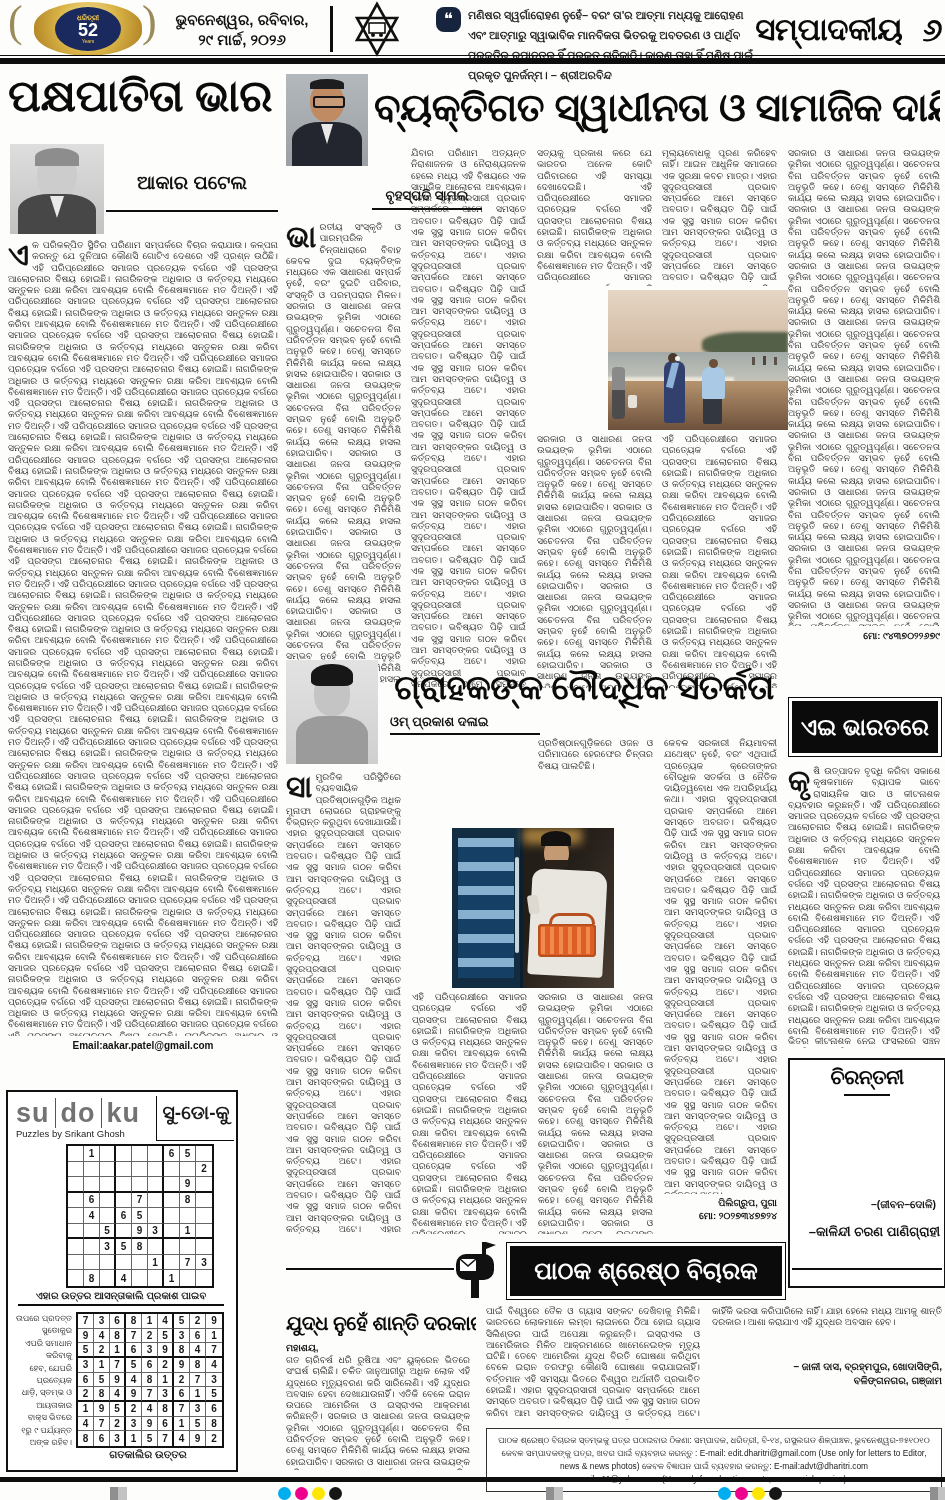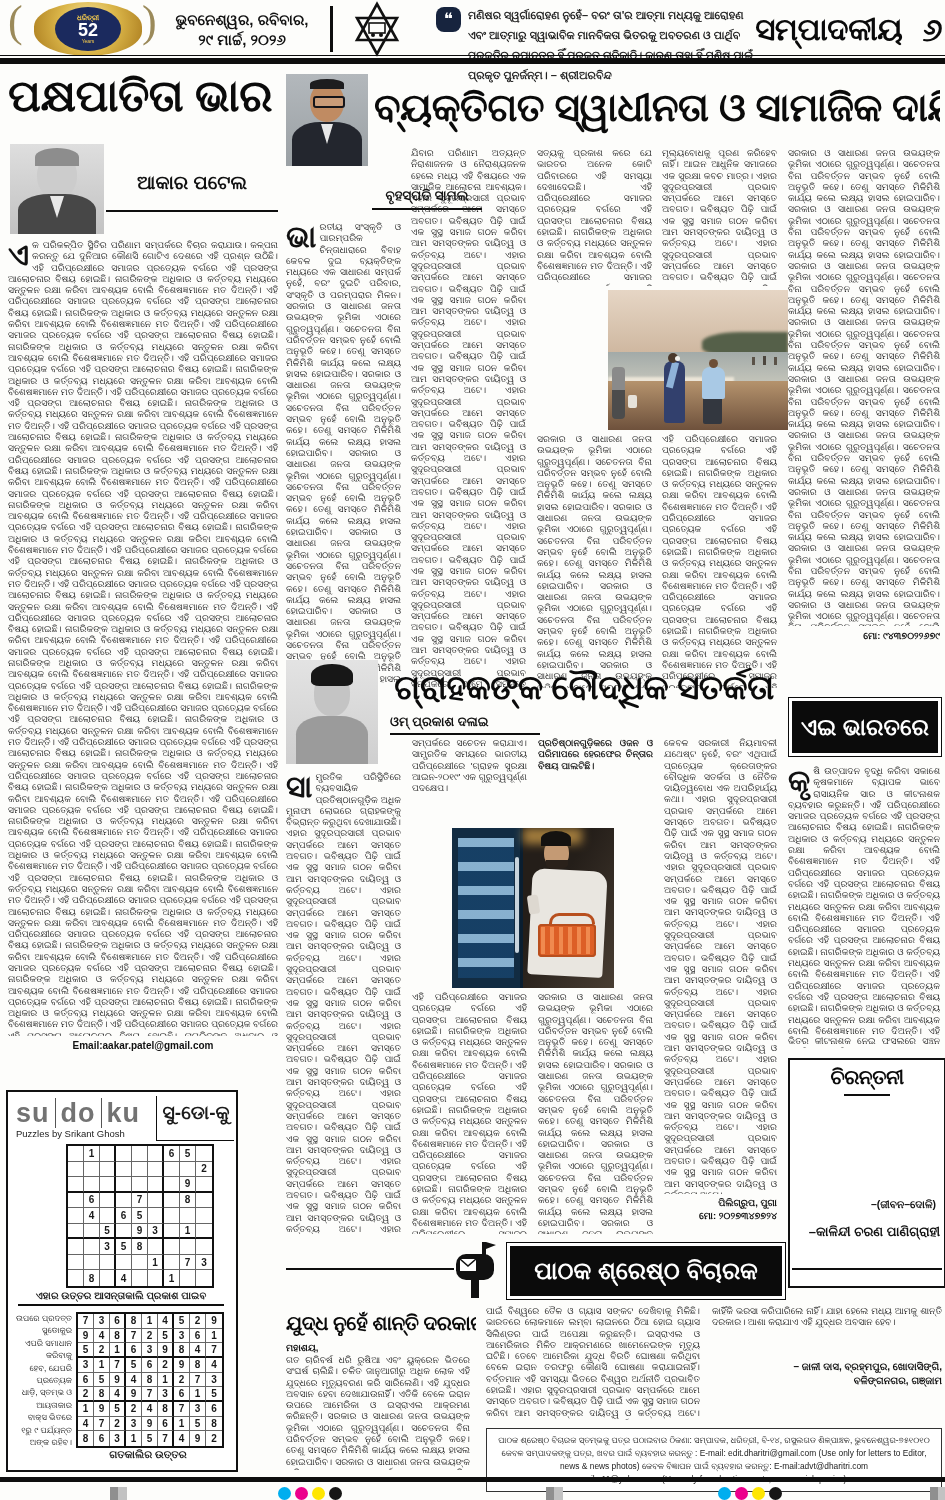--- a/index.html
+++ b/index.html
@@ -365,27 +365,24 @@
     <div style="left:47%;top:42%;width:11px;height:19px;background:#ddd8d0;border-radius:3px;transform:rotate(-8deg);"></div>
     <div style="left:53%;top:60%;width:58px;height:33px;background:#dd5f26;border-radius:4px;box-shadow:inset 0 0 0 2px #b84f1e;"></div>
     <div style="left:55%;top:62%;width:52px;height:27px;background:repeating-linear-gradient(90deg,#f08a4f 0 4px,#dd5f26 4px 9px);"></div>
     <div style="left:60%;top:53%;width:40px;height:8px;border:3px solid #b84f1e;border-bottom:none;border-radius:10px 10px 0 0;background:transparent;"></div>
   </div>
 
   <div class="abs bodytxt" style="left:286px;top:772px;width:115px;height:462px;">
     <span class="dc">ସା</span>
     <span class="txt">ମ୍ପ୍ରତିକ ପରିସ୍ଥିତିରେ ବ୍ୟବସାୟିକ ପ୍ରତିଷ୍ଠାନଗୁଡ଼ିକ ଅଧିକ ମୁନାଫା ଲୋଭରେ ଗ୍ରାହକଙ୍କୁ ବିଭ୍ରାନ୍ତ କରୁଥିବା ଦେଖାଯାଉଛି। ଏହାର ସୁଦୂରପ୍ରସାରୀ ପ୍ରଭାବ ସମ୍ପର୍କରେ ଆମେ ସମସ୍ତେ ଅବଗତ। ଭବିଷ୍ୟତ ପିଢ଼ି ପାଇଁ ଏକ ସୁସ୍ଥ ସମାଜ ଗଠନ କରିବା ଆମ ସମସ୍ତଙ୍କର ଦାୟିତ୍ୱ ଓ କର୍ତ୍ତବ୍ୟ ଅଟେ। ଏହାର ସୁଦୂରପ୍ରସାରୀ ପ୍ରଭାବ ସମ୍ପର୍କରେ ଆମେ ସମସ୍ତେ ଅବଗତ। ଭବିଷ୍ୟତ ପିଢ଼ି ପାଇଁ ଏକ ସୁସ୍ଥ ସମାଜ ଗଠନ କରିବା ଆମ ସମସ୍ତଙ୍କର ଦାୟିତ୍ୱ ଓ କର୍ତ୍ତବ୍ୟ ଅଟେ। ଏହାର ସୁଦୂରପ୍ରସାରୀ ପ୍ରଭାବ ସମ୍ପର୍କରେ ଆମେ ସମସ୍ତେ ଅବଗତ। ଭବିଷ୍ୟତ ପିଢ଼ି ପାଇଁ ଏକ ସୁସ୍ଥ ସମାଜ ଗଠନ କରିବା ଆମ ସମସ୍ତଙ୍କର ଦାୟିତ୍ୱ ଓ କର୍ତ୍ତବ୍ୟ ଅଟେ। ଏହାର ସୁଦୂରପ୍ରସାରୀ ପ୍ରଭାବ ସମ୍ପର୍କରେ ଆମେ ସମସ୍ତେ ଅବଗତ। ଭବିଷ୍ୟତ ପିଢ଼ି ପାଇଁ ଏକ ସୁସ୍ଥ ସମାଜ ଗଠନ କରିବା ଆମ ସମସ୍ତଙ୍କର ଦାୟିତ୍ୱ ଓ କର୍ତ୍ତବ୍ୟ ଅଟେ। ଏହାର ସୁଦୂରପ୍ରସାରୀ ପ୍ରଭାବ ସମ୍ପର୍କରେ ଆମେ ସମସ୍ତେ ଅବଗତ। ଭବିଷ୍ୟତ ପିଢ଼ି ପାଇଁ ଏକ ସୁସ୍ଥ ସମାଜ ଗଠନ କରିବା ଆମ ସମସ୍ତଙ୍କର ଦାୟିତ୍ୱ ଓ କର୍ତ୍ତବ୍ୟ ଅଟେ। ଏହାର ସୁଦୂରପ୍ରସାରୀ ପ୍ରଭାବ ସମ୍ପର୍କରେ ଆମେ ସମସ୍ତେ ଅବଗତ। ଭବିଷ୍ୟତ ପିଢ଼ି ପାଇଁ ଏକ ସୁସ୍ଥ ସମାଜ ଗଠନ କରିବା ଆମ ସମସ୍ତଙ୍କର ଦାୟିତ୍ୱ ଓ କର୍ତ୍ତବ୍ୟ ଅଟେ। ଏହାର ସୁଦୂରପ୍ରସାରୀ ପ୍ରଭାବ ସମ୍ପର୍କରେ ଆମେ ସମସ୍ତେ ଅବଗତ। ଭବିଷ୍ୟତ ପିଢ଼ି ପାଇଁ ଏକ ସୁସ୍ଥ ସମାଜ ଗଠନ କରିବା ଆମ ସମସ୍ତଙ୍କର ଦାୟିତ୍ୱ ଓ କର୍ତ୍ତବ୍ୟ ଅଟେ। </span>
   </div>
-  <div class="abs bodytxt" style="left:412px;top:738px;width:115px;height:86px;">
-    <span class="txt">ସମ୍ପର୍କରେ ସଚେତନ କରାଯାଏ। ସାମ୍ପ୍ରତିକ ସମୟରେ ଭାରତୀୟ ପରିପ୍ରେକ୍ଷୀରେ 'ଗ୍ରାହକ ସୁରକ୍ଷା ଆଇନ-୨୦୧୯' ଏକ ଗୁରୁତ୍ୱପୂର୍ଣ୍ଣ ପଦକ୍ଷେପ।</span>
-  </div>
   <div class="abs bodytxt" style="left:412px;top:992px;width:115px;height:242px;">
     <span class="txt">ଏହି ପରିପ୍ରେକ୍ଷୀରେ ସମାଜର ପ୍ରତ୍ୟେକ ବର୍ଗରେ ଏହି ପ୍ରସଙ୍ଗ ଆଲୋଚନାର ବିଷୟ ହୋଇଛି। ନାଗରିକଙ୍କ ଅଧିକାର ଓ କର୍ତ୍ତବ୍ୟ ମଧ୍ୟରେ ସନ୍ତୁଳନ ରକ୍ଷା କରିବା ଆବଶ୍ୟକ ବୋଲି ବିଶେଷଜ୍ଞମାନେ ମତ ଦିଅନ୍ତି। ଏହି ପରିପ୍ରେକ୍ଷୀରେ ସମାଜର ପ୍ରତ୍ୟେକ ବର୍ଗରେ ଏହି ପ୍ରସଙ୍ଗ ଆଲୋଚନାର ବିଷୟ ହୋଇଛି। ନାଗରିକଙ୍କ ଅଧିକାର ଓ କର୍ତ୍ତବ୍ୟ ମଧ୍ୟରେ ସନ୍ତୁଳନ ରକ୍ଷା କରିବା ଆବଶ୍ୟକ ବୋଲି ବିଶେଷଜ୍ଞମାନେ ମତ ଦିଅନ୍ତି। ଏହି ପରିପ୍ରେକ୍ଷୀରେ ସମାଜର ପ୍ରତ୍ୟେକ ବର୍ଗରେ ଏହି ପ୍ରସଙ୍ଗ ଆଲୋଚନାର ବିଷୟ ହୋଇଛି। ନାଗରିକଙ୍କ ଅଧିକାର ଓ କର୍ତ୍ତବ୍ୟ ମଧ୍ୟରେ ସନ୍ତୁଳନ ରକ୍ଷା କରିବା ଆବଶ୍ୟକ ବୋଲି ବିଶେଷଜ୍ଞମାନେ ମତ ଦିଅନ୍ତି। ଏହି ପରିପ୍ରେକ୍ଷୀରେ ସମାଜର ପ୍ରତ୍ୟେକ ବର୍ଗରେ ଏହି ପ୍ରସଙ୍ଗ ଆଲୋଚନାର ବିଷୟ ହୋଇଛି। ନାଗରିକଙ୍କ ଅଧିକାର ଓ କର୍ତ୍ତବ୍ୟ ମଧ୍ୟରେ ସନ୍ତୁଳନ ରକ୍ଷା କରିବା ଆବଶ୍ୟକ ବୋଲି ବିଶେଷଜ୍ଞମାନେ ମତ ଦିଅନ୍ତି। </span>
   </div>
-  <div class="abs bodytxt" style="left:538px;top:738px;width:115px;height:86px;font-weight:bold;">
+  <div class="abs bodytxt" style="left:538px;top:738px;width:115px;height:86px;">
     <span class="txt">ପ୍ରତିଷ୍ଠାନଗୁଡ଼ିକରେ ଓଜନ ଓ ପରିମାପରେ ହେରଫେର ଚିନ୍ତାର ବିଷୟ ପାଲଟିଛି।</span>
   </div>
   <div class="abs bodytxt" style="left:538px;top:992px;width:115px;height:242px;">
     <span class="txt">ସରକାର ଓ ସାଧାରଣ ଜନତା ଉଭୟଙ୍କ ଭୂମିକା ଏଠାରେ ଗୁରୁତ୍ୱପୂର୍ଣ୍ଣ। ସଚେତନତା ବିନା ପରିବର୍ତ୍ତନ ସମ୍ଭବ ନୁହେଁ ବୋଲି ଅନୁଭୂତି କହେ। ତେଣୁ ସମସ୍ତେ ମିଳିମିଶି କାର୍ଯ୍ୟ କଲେ ଲକ୍ଷ୍ୟ ହାସଲ ହୋଇପାରିବ। ସରକାର ଓ ସାଧାରଣ ଜନତା ଉଭୟଙ୍କ ଭୂମିକା ଏଠାରେ ଗୁରୁତ୍ୱପୂର୍ଣ୍ଣ। ସଚେତନତା ବିନା ପରିବର୍ତ୍ତନ ସମ୍ଭବ ନୁହେଁ ବୋଲି ଅନୁଭୂତି କହେ। ତେଣୁ ସମସ୍ତେ ମିଳିମିଶି କାର୍ଯ୍ୟ କଲେ ଲକ୍ଷ୍ୟ ହାସଲ ହୋଇପାରିବ। ସରକାର ଓ ସାଧାରଣ ଜନତା ଉଭୟଙ୍କ ଭୂମିକା ଏଠାରେ ଗୁରୁତ୍ୱପୂର୍ଣ୍ଣ। ସଚେତନତା ବିନା ପରିବର୍ତ୍ତନ ସମ୍ଭବ ନୁହେଁ ବୋଲି ଅନୁଭୂତି କହେ। ତେଣୁ ସମସ୍ତେ ମିଳିମିଶି କାର୍ଯ୍ୟ କଲେ ଲକ୍ଷ୍ୟ ହାସଲ ହୋଇପାରିବ। ସରକାର ଓ ସାଧାରଣ ଜନତା ଉଭୟଙ୍କ ଭୂମିକା ଏଠାରେ ଗୁରୁତ୍ୱପୂର୍ଣ୍ଣ। ସଚେତନତା ବିନା ପରିବର୍ତ୍ତନ ସମ୍ଭବ ନୁହେଁ ବୋଲି ଅନୁଭୂତି କହେ। ତେଣୁ ସମସ୍ତେ ମିଳିମିଶି କାର୍ଯ୍ୟ କଲେ ଲକ୍ଷ୍ୟ ହାସଲ ହୋଇପାରିବ। </span>
   </div>
   <div class="abs bodytxt" style="left:664px;top:738px;width:113px;height:456px;">
     <span class="txt">କେବଳ ସରକାରୀ ନିୟମାବଳୀ ଯଥେଷ୍ଟ ନୁହେଁ, ବରଂ ଏଥିପାଇଁ ପ୍ରତ୍ୟେକ କ୍ରେତାଙ୍କର ବୌଦ୍ଧିକ ସତର୍କତା ଓ ନୈତିକ ଦାୟିତ୍ୱବୋଧ ଏକ ଅପରିହାର୍ଯ୍ୟ କଥା। ଏହାର ସୁଦୂରପ୍ରସାରୀ ପ୍ରଭାବ ସମ୍ପର୍କରେ ଆମେ ସମସ୍ତେ ଅବଗତ। ଭବିଷ୍ୟତ ପିଢ଼ି ପାଇଁ ଏକ ସୁସ୍ଥ ସମାଜ ଗଠନ କରିବା ଆମ ସମସ୍ତଙ୍କର ଦାୟିତ୍ୱ ଓ କର୍ତ୍ତବ୍ୟ ଅଟେ। ଏହାର ସୁଦୂରପ୍ରସାରୀ ପ୍ରଭାବ ସମ୍ପର୍କରେ ଆମେ ସମସ୍ତେ ଅବଗତ। ଭବିଷ୍ୟତ ପିଢ଼ି ପାଇଁ ଏକ ସୁସ୍ଥ ସମାଜ ଗଠନ କରିବା ଆମ ସମସ୍ତଙ୍କର ଦାୟିତ୍ୱ ଓ କର୍ତ୍ତବ୍ୟ ଅଟେ। ଏହାର ସୁଦୂରପ୍ରସାରୀ ପ୍ରଭାବ ସମ୍ପର୍କରେ ଆମେ ସମସ୍ତେ ଅବଗତ। ଭବିଷ୍ୟତ ପିଢ଼ି ପାଇଁ ଏକ ସୁସ୍ଥ ସମାଜ ଗଠନ କରିବା ଆମ ସମସ୍ତଙ୍କର ଦାୟିତ୍ୱ ଓ କର୍ତ୍ତବ୍ୟ ଅଟେ। ଏହାର ସୁଦୂରପ୍ରସାରୀ ପ୍ରଭାବ ସମ୍ପର୍କରେ ଆମେ ସମସ୍ତେ ଅବଗତ। ଭବିଷ୍ୟତ ପିଢ଼ି ପାଇଁ ଏକ ସୁସ୍ଥ ସମାଜ ଗଠନ କରିବା ଆମ ସମସ୍ତଙ୍କର ଦାୟିତ୍ୱ ଓ କର୍ତ୍ତବ୍ୟ ଅଟେ। ଏହାର ସୁଦୂରପ୍ରସାରୀ ପ୍ରଭାବ ସମ୍ପର୍କରେ ଆମେ ସମସ୍ତେ ଅବଗତ। ଭବିଷ୍ୟତ ପିଢ଼ି ପାଇଁ ଏକ ସୁସ୍ଥ ସମାଜ ଗଠନ କରିବା ଆମ ସମସ୍ତଙ୍କର ଦାୟିତ୍ୱ ଓ କର୍ତ୍ତବ୍ୟ ଅଟେ। ଏହାର ସୁଦୂରପ୍ରସାରୀ ପ୍ରଭାବ ସମ୍ପର୍କରେ ଆମେ ସମସ୍ତେ ଅବଗତ। ଭବିଷ୍ୟତ ପିଢ଼ି ପାଇଁ ଏକ ସୁସ୍ଥ ସମାଜ ଗଠନ କରିବା ଆମ ସମସ୍ତଙ୍କର ଦାୟିତ୍ୱ ଓ କର୍ତ୍ତବ୍ୟ ଅଟେ। </span>
   </div>
   <div class="abs byline" style="left:664px;top:1196px;width:113px;text-align:right;font-size:9.5px;line-height:13px;">
     <div>ପିଲିଗ୍ରୁପ, ପୁଗା</div>

